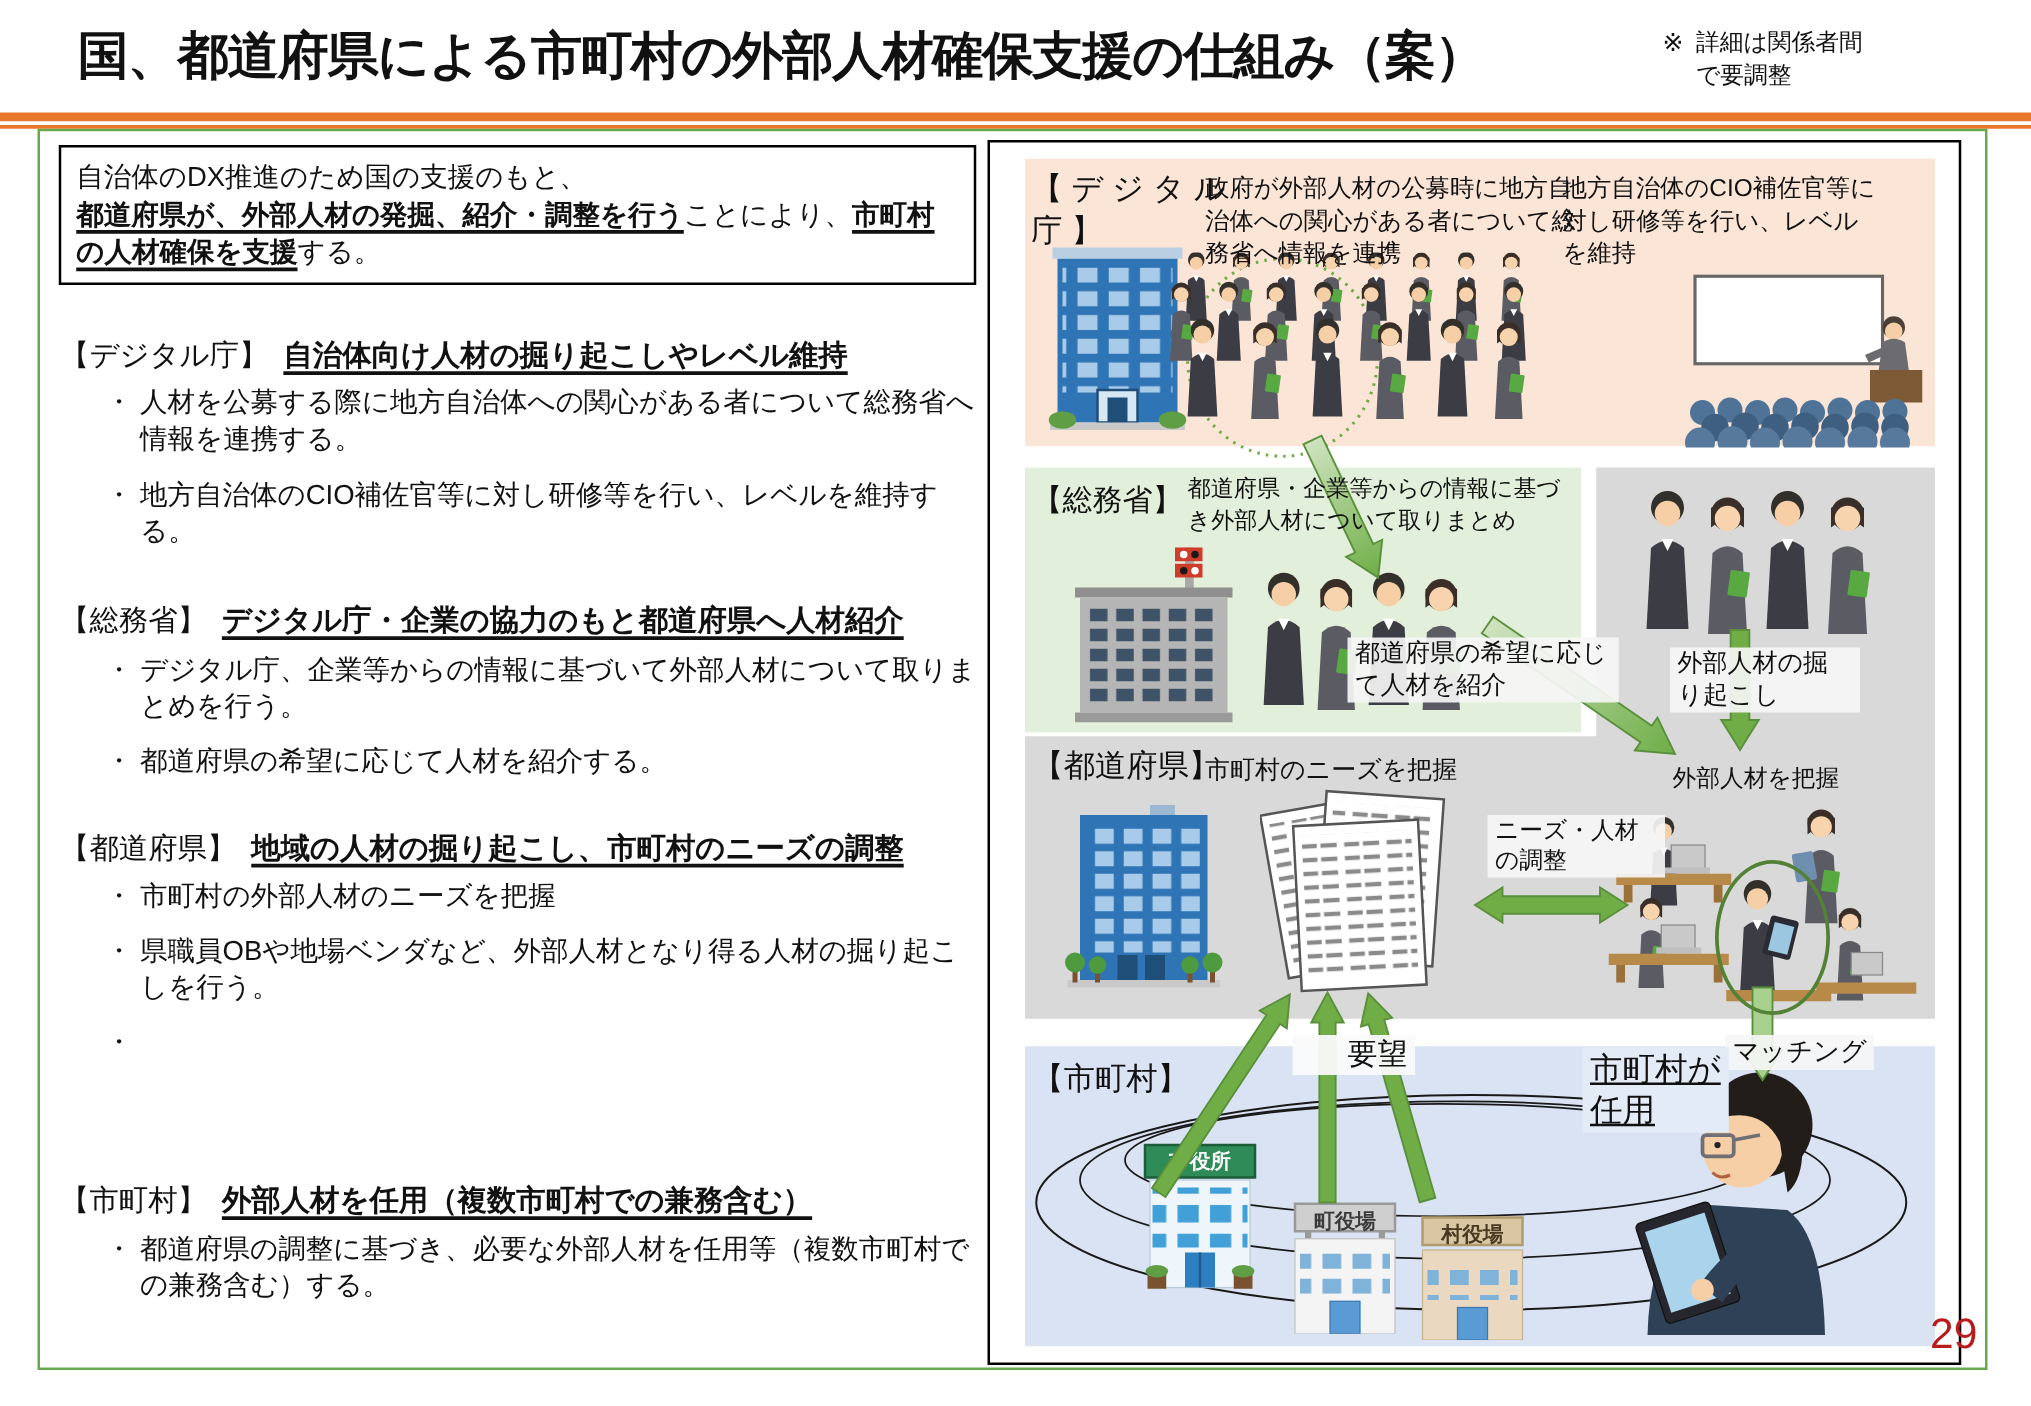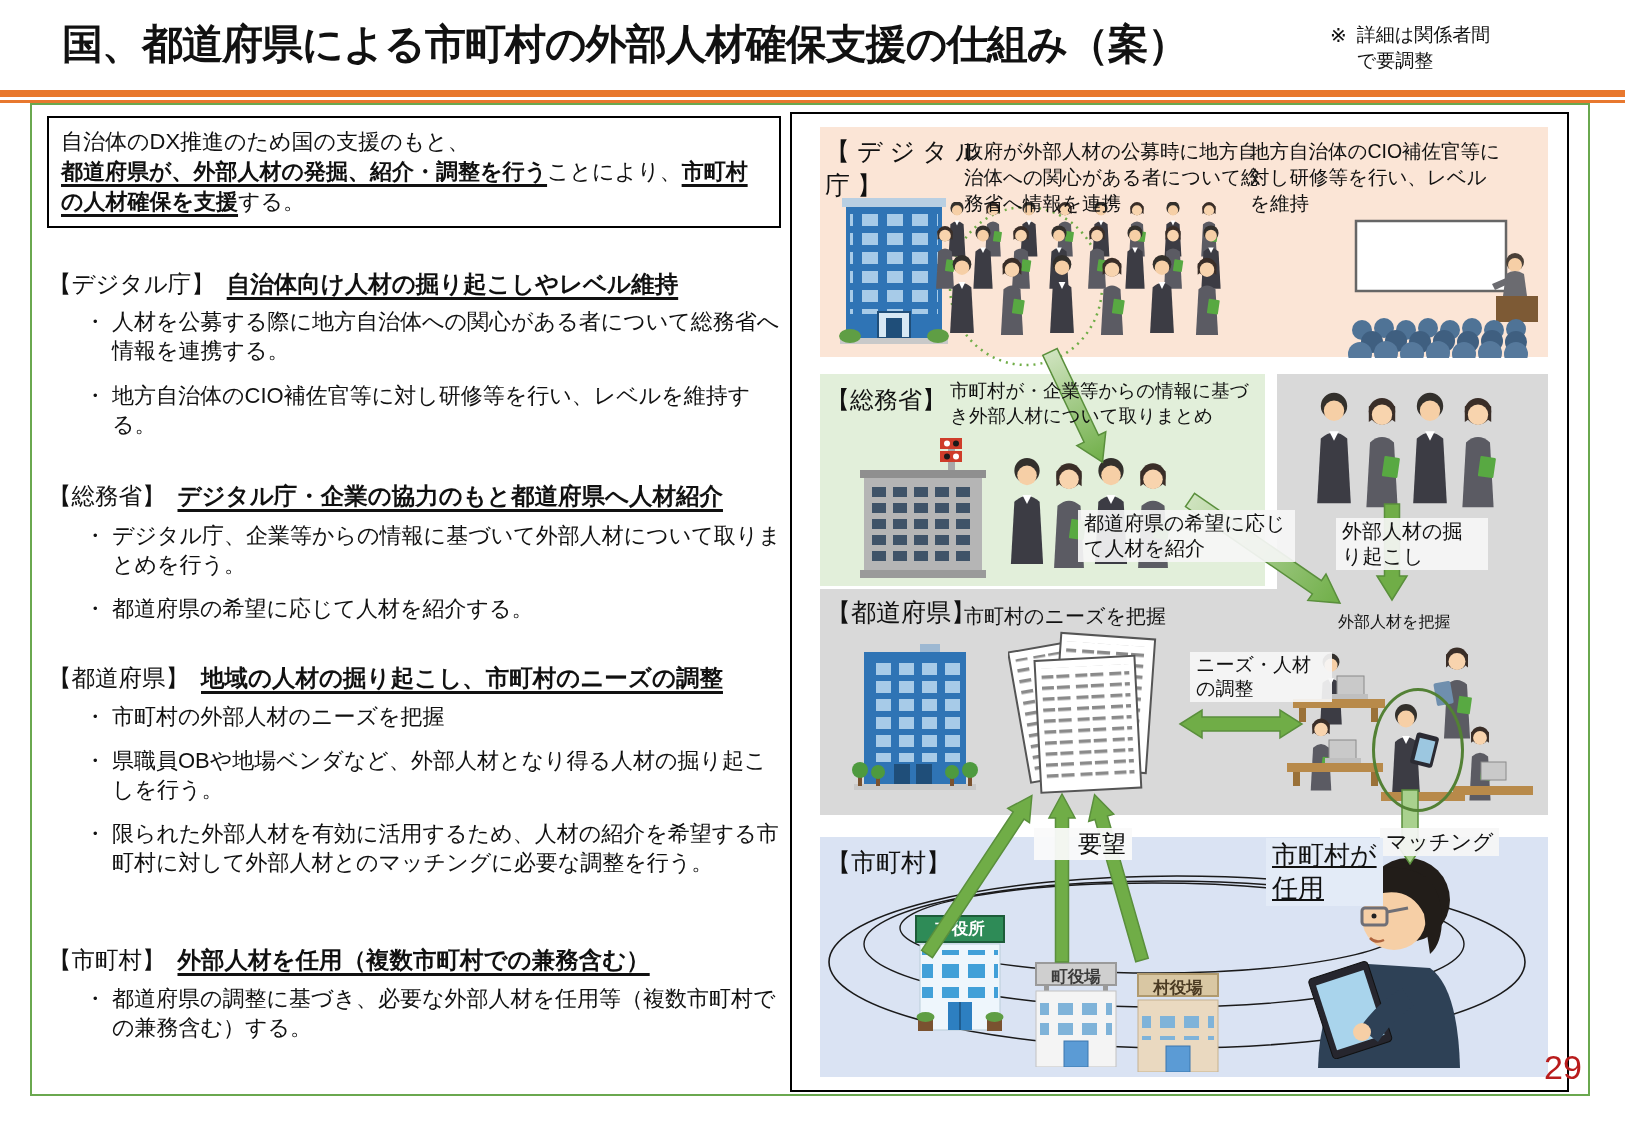--- a/index.html
+++ b/index.html
@@ -83,21 +83,21 @@
 <div class="abs sec-head" style="top:662px">
   <span>【都道府県】</span><span class="hd">地域の人材の掘り起こし、市町村のニーズの調整</span>
 </div>
 <div class="abs bullet" style="top:702px">
   <span class="dot">・</span><span>市町村の外部人材のニーズを把握</span>
 </div>
 <div class="abs bullet" style="top:746px">
   <span class="dot">・</span><span>県職員OBや地場ベンダなど、外部人材となり得る人材の掘り起こしを行う。</span>
 </div>
 <div class="abs bullet" style="top:819px">
-  <span class="dot">・</span><span>限られた外部人材を有効に活用するため、人材の紹介を希望する市町村に対して外部人材とのマッチングに必要な調整を行う。</span>
+  <span class="dot">・</span>
 </div>
 
 <div class="abs sec-head" style="top:944px">
   <span>【市町村】</span><span class="hd">外部人材を任用（複数市町村での兼務含む）</span>
 </div>
 <div class="abs bullet" style="top:984px">
   <span class="dot">・</span><span>都道府県の調整に基づき、必要な外部人材を任用等（複数市町村での兼務含む）する。</span>
 </div>
 
 <div class="abs diagram">
@@ -214,21 +214,21 @@
           <circle cx="64" cy="136" r="12"></circle>
         <circle cx="90" cy="135" r="12"></circle>
           <circle cx="116" cy="136" r="12"></circle>
           <circle cx="142" cy="135" r="12"></circle>
         <circle cx="168" cy="136" r="12"></circle>
       </g>
     </svg>
   </div>
 
   <div class="tag" style="left:34px;top:270px;">【総務省】</div>
-  <div class="dtext" style="left:158px;top:264px;width:312px;font-size:18.5px;line-height:25px;">市町村が・企業等からの情報に基づき外部人材について取りまとめ</div>
+  <div class="dtext" style="left:158px;top:264px;width:312px;font-size:18.5px;line-height:25px;">都道府県・企業等からの情報に基づき外部人材について取りまとめ</div>
 
   <div class="illus" style="left:56px;top:322px">
     <svg width="150" height="142" viewBox="0 0 150 142">
       <defs>
           <pattern id="winB" width="21" height="16" patternUnits="userSpaceOnUse">
         <rect x="3" y="3" width="14" height="10" fill="#3f5368"></rect>
           </pattern>
         </defs>
       <rect x="100" y="2" width="7" height="34" fill="#a8a8a8"></rect>
       <rect x="92" y="2" width="22" height="11" fill="#cf3d2a"></rect>
@@ -422,20 +422,20 @@
       <path transform="translate(135,840) rotate(-56.5)" fill="#70ad47" d="M0,-6.5 L166,-6.5 L166,-13 L190,0 L166,13 L166,6.5 L0,6.5 Z"></path>
       <path transform="translate(270,848) rotate(-90)" fill="#70ad47" d="M0,-6.5 L144,-6.5 L144,-13 L168,0 L144,13 L144,6.5 L0,6.5 Z"></path>
       <path transform="translate(350,846) rotate(-106)" fill="#70ad47" d="M0,-6.5 L148,-6.5 L148,-13 L172,0 L148,13 L148,6.5 L0,6.5 Z"></path>
       <path transform="translate(618,676) rotate(90)" fill="#a9d18e" d="M0,-8 L50,-8 L50,-16 L74,0 L50,16 L50,8 L0,8 Z"></path>
     </g>
   </svg>
 
   <div class="dlabel" style="left:286px;top:396px;width:205px;font-size:20px;">都道府県の希望に応じて人材を紹介</div>
   <div class="dlabel" style="left:544px;top:404px;width:140px;font-size:20px;">外部人材の掘り起こし</div>
   <div class="dlabel" style="left:398px;top:538px;width:130px;font-size:19px;">ニーズ・人材の調整</div>
-  <div class="dlabel nobg" style="left:540px;top:497px;font-size:16px;">外部人材を把握</div>
+  <div class="dlabel nobg" style="left:540px;top:497px;font-size:19px;">外部人材を把握</div>
   <div class="dlabel" style="left:242px;top:714px;font-size:24px;background:rgba(250,250,250,.95);padding-left:44px;">要望</div>
   <div class="dlabel" style="left:588px;top:714px;font-size:21px;">マッチング</div>
   <div class="dlabel appoint" style="left:474px;top:724px;text-decoration:underline;"><span>市町村が</span><br><span>任用</span></div>
 
 </div>
 
 <div class="abs page-num">29</div>
 
 </body></html>

